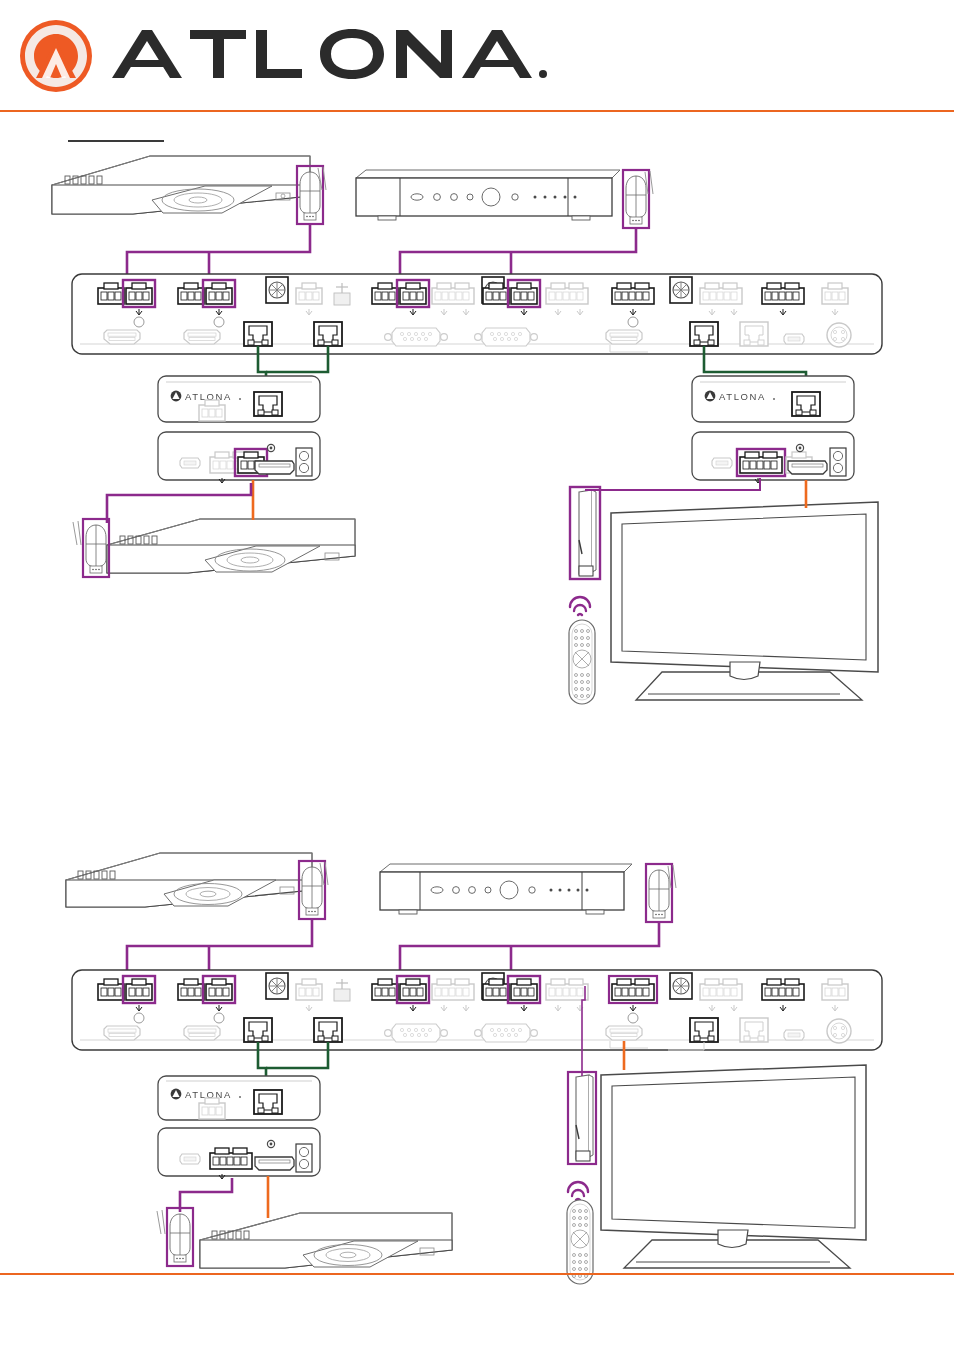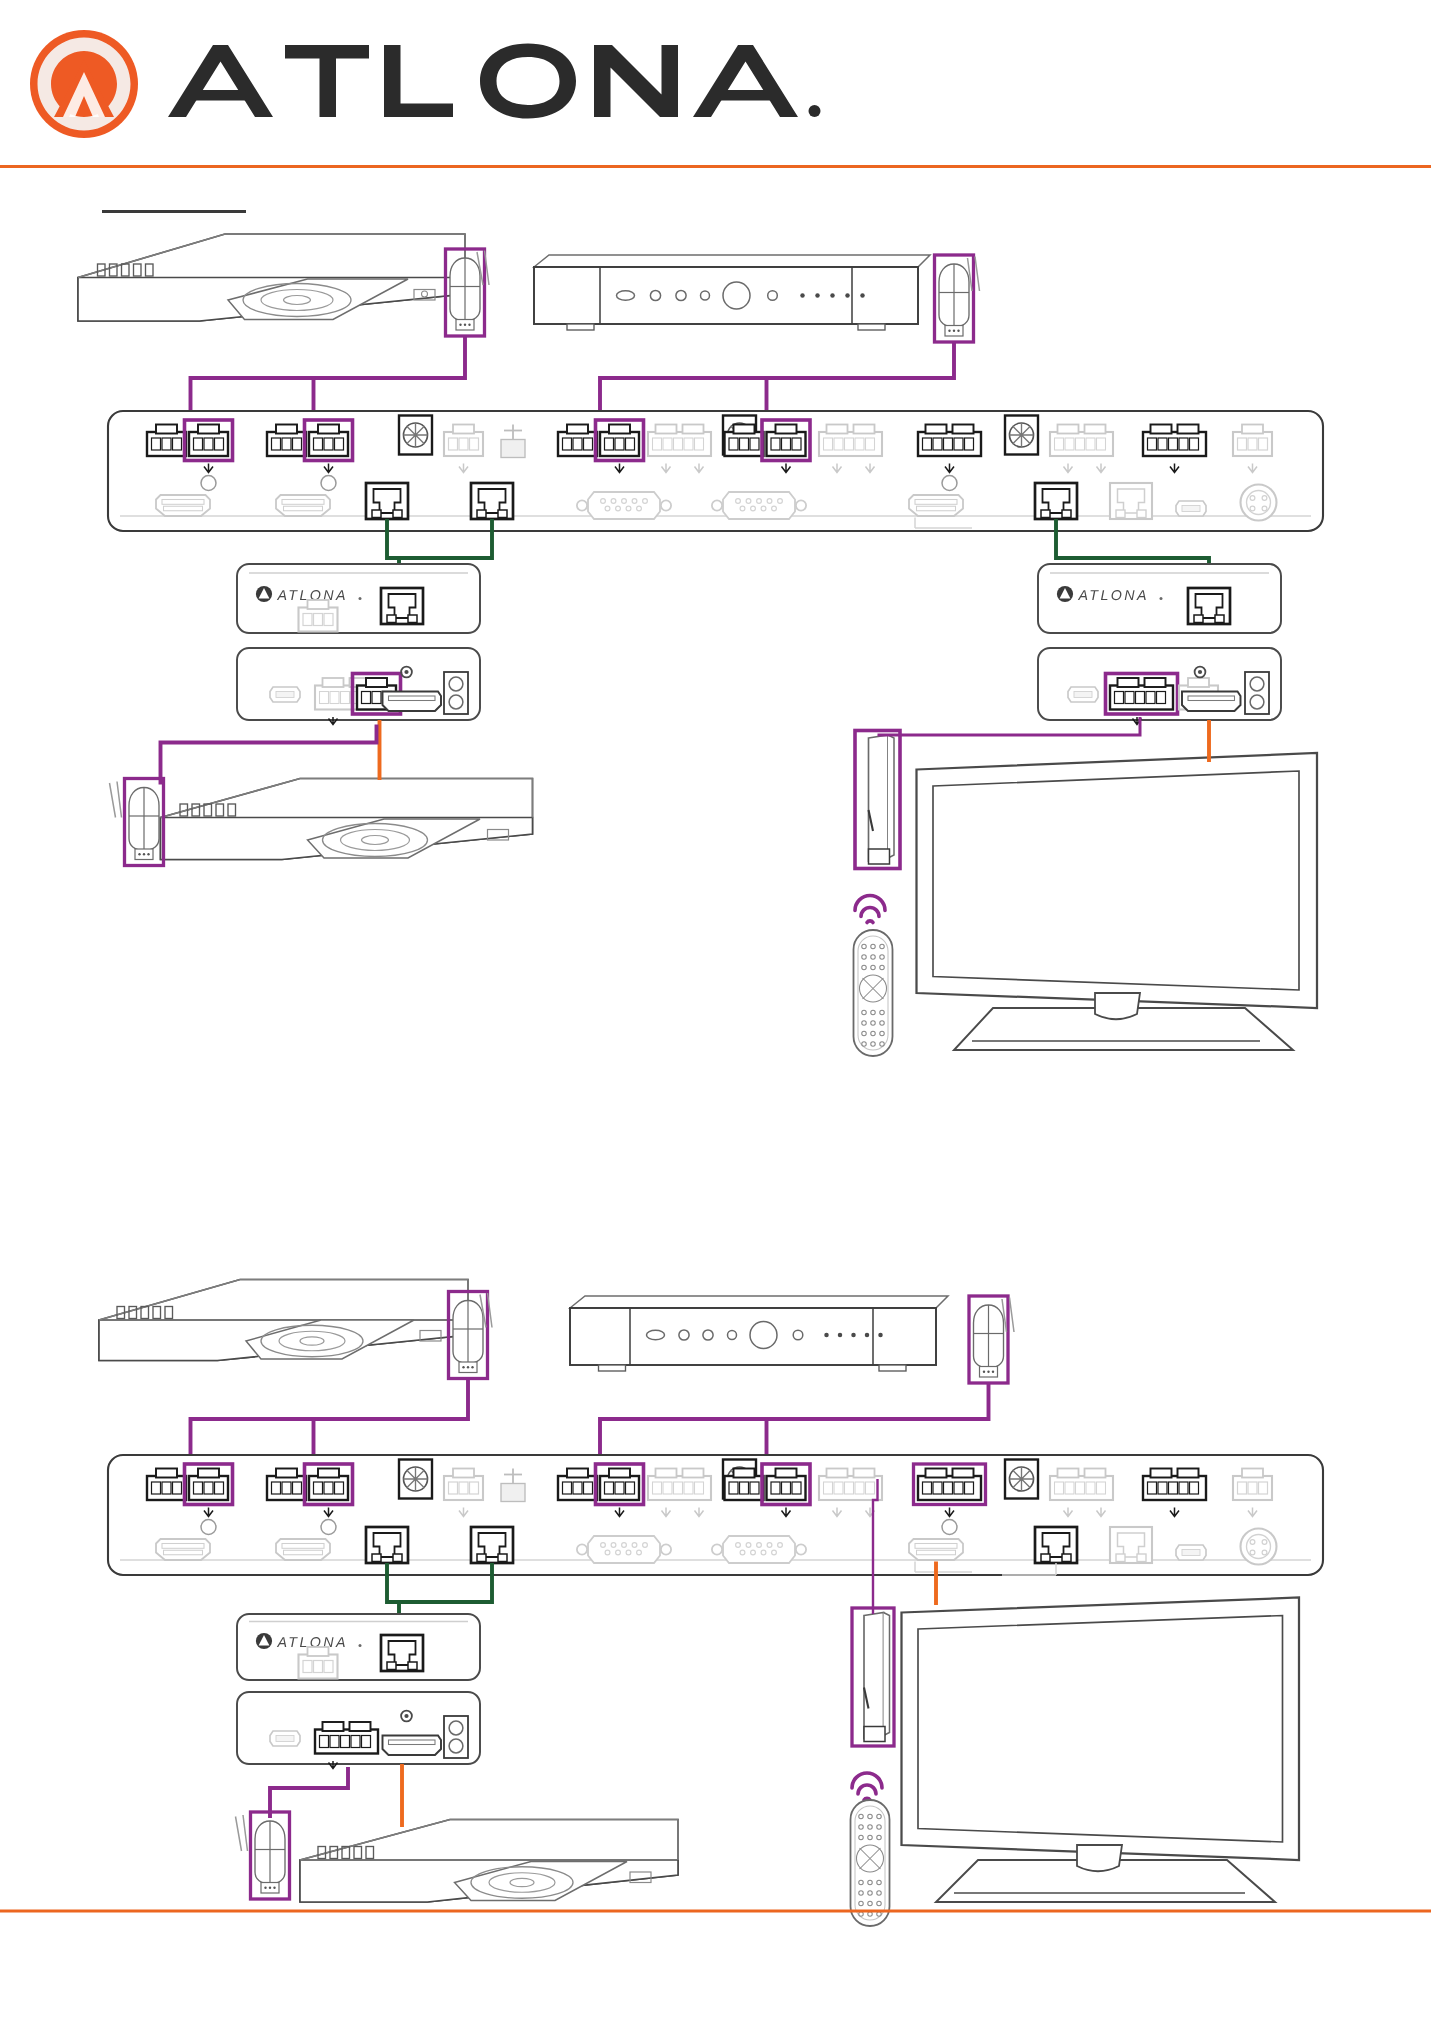--- a/index.html
+++ b/index.html
@@ -1,17 +1,17 @@
 <!DOCTYPE html>
 <html><head>
 <meta charset="utf-8">
 <style>
   html,body{margin:0;padding:0;background:#ffffff;}
   body{width:954px;height:1350px;position:relative;font-family:"Liberation Sans",sans-serif;overflow:hidden;}
-  .page{position:absolute;inset:0;font-style:italic;}
+  .page{position:absolute;inset:0;}
   .abs{position:absolute;}
   .hdr-rule{left:0;width:954px;height:2px;background:#ec6620;}
   .title-underline{height:2px;background:#3a3a3a;}
   .svgwrap{position:absolute;left:0;top:0;width:954px;height:1350px;pointer-events:none;}
   svg{display:block;overflow:visible;}
 </style>
 </head>
 <body>
 
 <div class="page">

